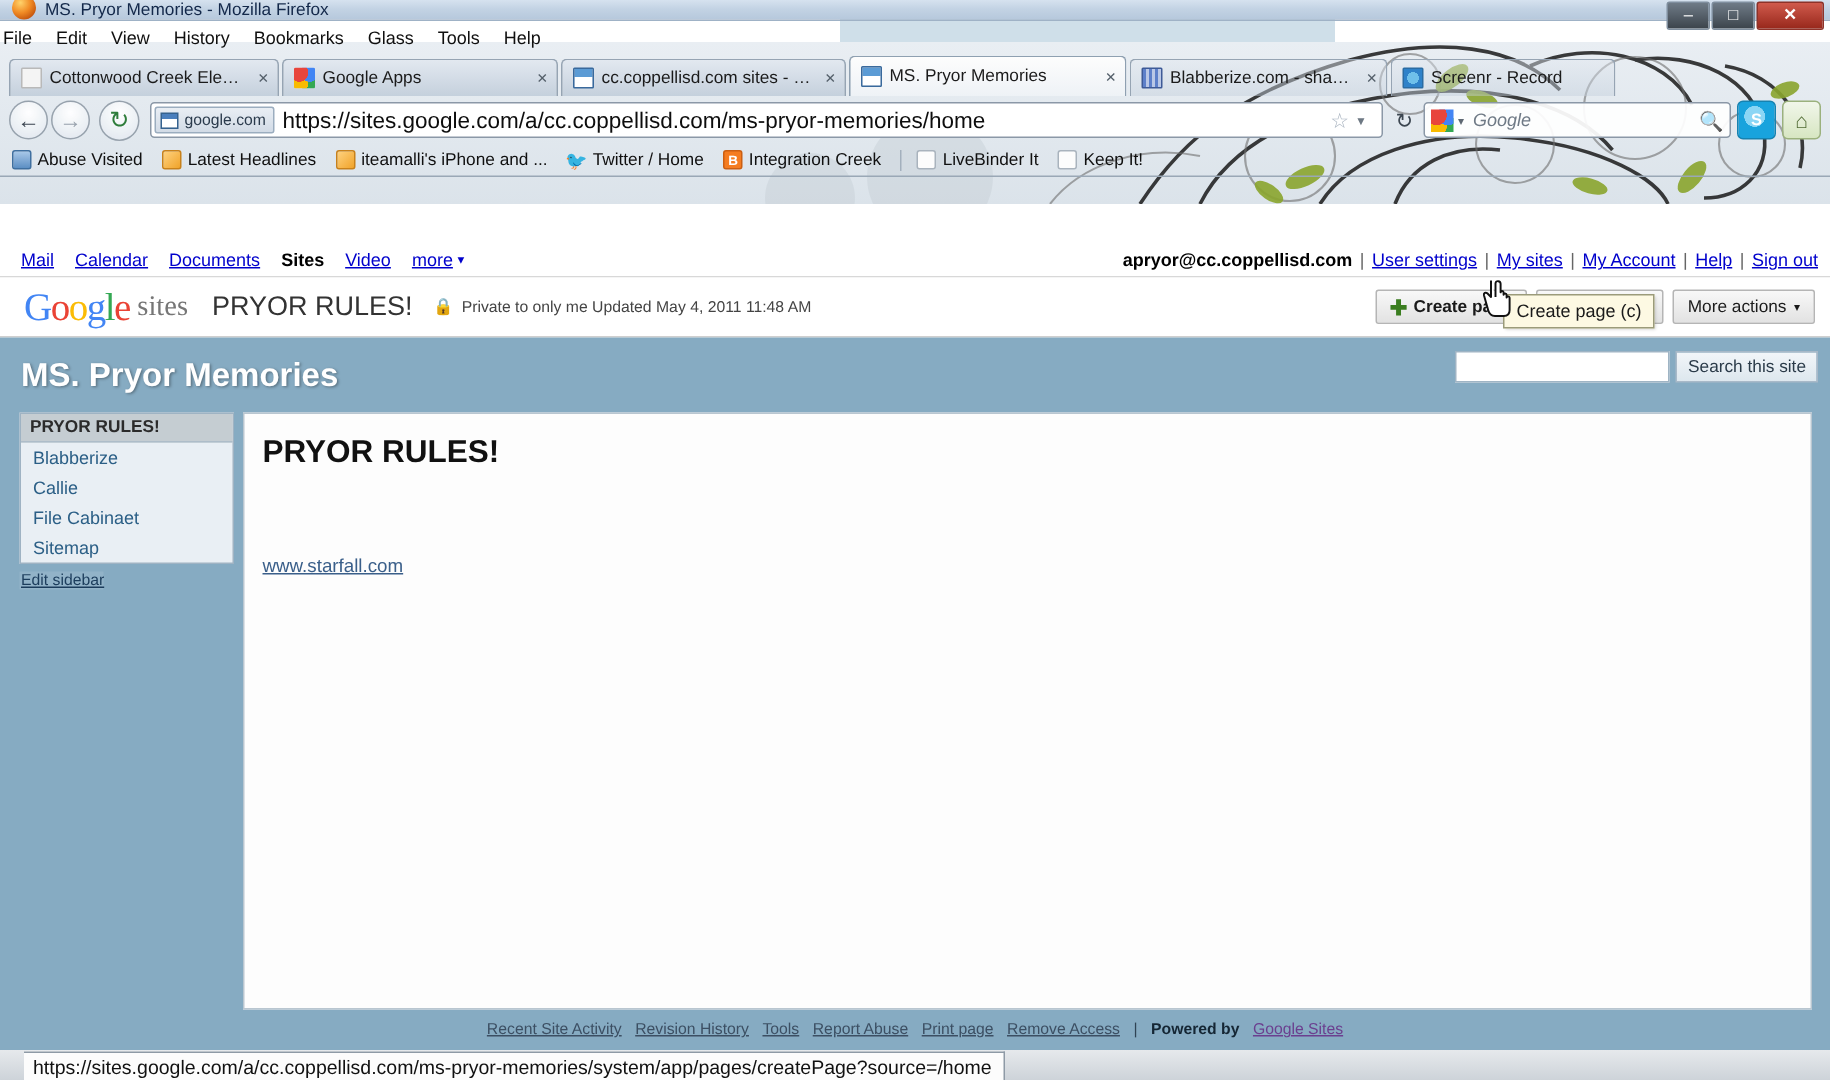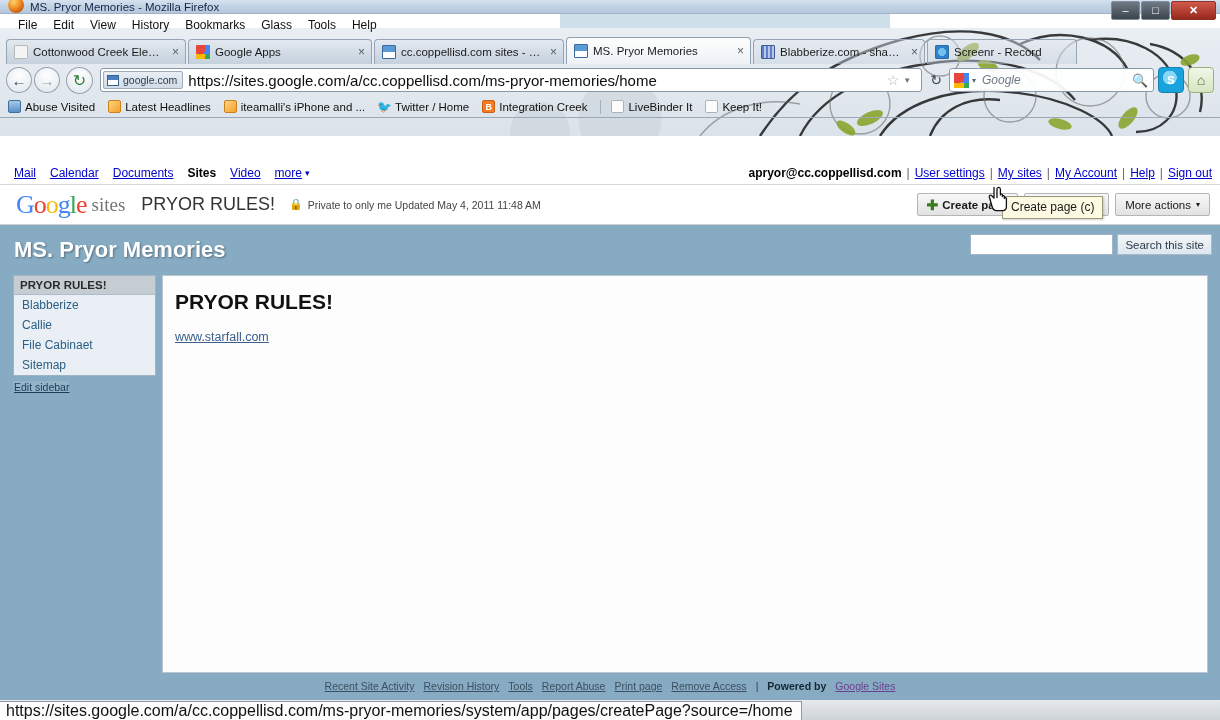--- a/index.html
+++ b/index.html
@@ -71,21 +71,21 @@
     border-color: #8d3229;
     font-weight: bold;
   }
 
   
   #menubar {
     position: relative;
     height: 22px;
     display: flex;
     align-items: center;
-    padding-left: 18px;
+    padding-left: 2px;
     background: transparent;
     z-index: 3;
   }
   #menubar .mi {
     font-size: 12px;
     color: #101010;
     margin-right: 16px;
     white-space: nowrap;
   }
 
@@ -429,21 +429,21 @@
     border: 1px solid #b9c6d0;
   }
   #content h1 {
     margin: 14px 0 0 12px;
     font-size: 21px;
     font-weight: bold;
     color: #111;
     font-family: "Liberation Sans", sans-serif;
   }
   #content .link {
-    margin: 16px 0 0 12px;
+    margin: 56px 0 0 12px;
     font-size: 12.5px;
     color: #3a5f8a;
     text-decoration: underline;
     display: inline-block;
   }
 
   
   #sitefooter {
     position: absolute;
     left: 0; right: 0; top: 455px;
@@ -489,23 +489,24 @@
     display: flex;
     align-items: flex-end;
   }
   #statusurl {
     height: 19px;
     background: #fcfcfc;
     border: 1px solid #8e9aa6;
     border-left: none; border-bottom: none;
     display: flex; align-items: center;
     padding: 0 8px 0 6px;
-    font-size: 16px;
+    font-size: 13px;
     color: #111;
     white-space: nowrap;
+    margin-left: 16px;
   }
   
   #viewportfill {
     position: absolute;
     left: 0; top: 136px;
     width: 1220px; height: 584px;
     background: #ffffff;
     z-index: 1;
   }
 </style>

